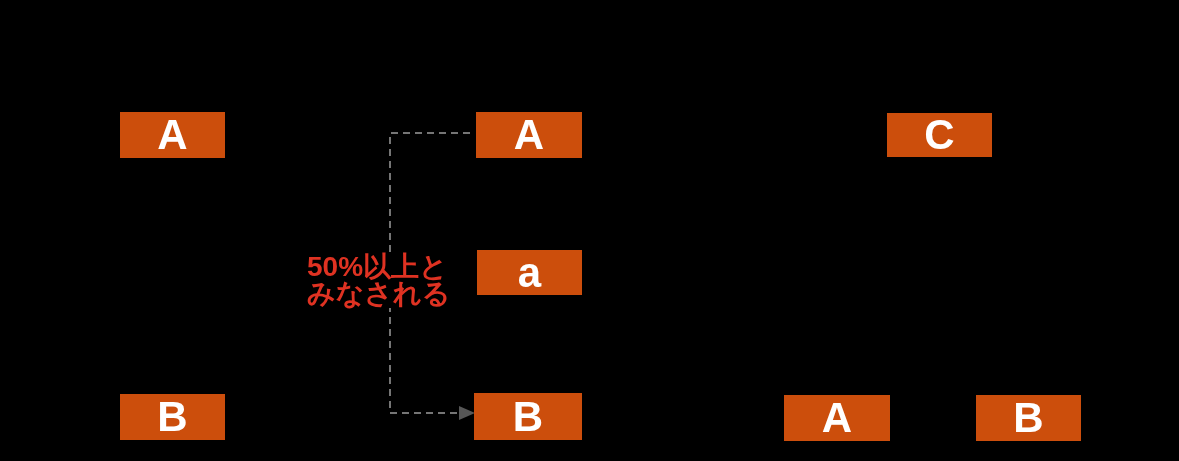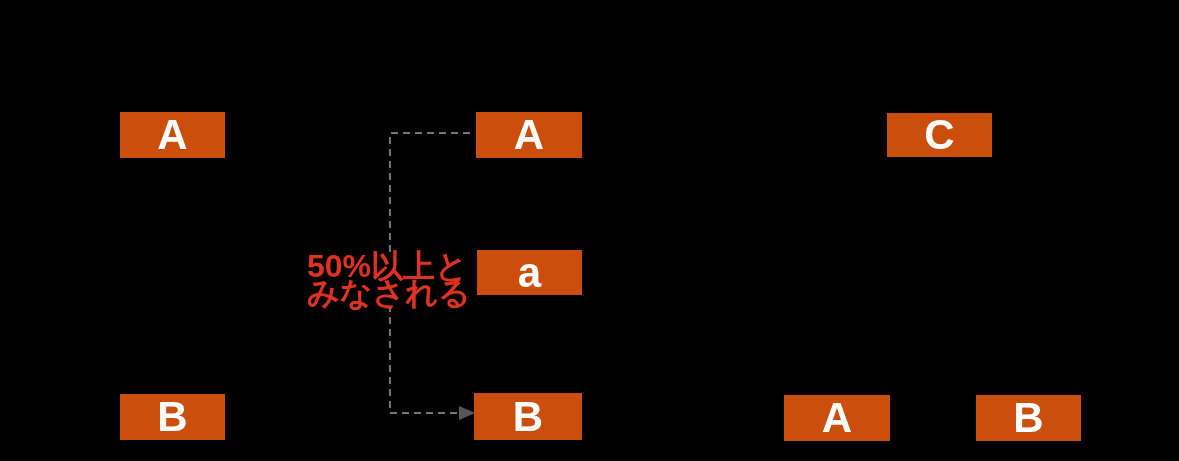--- a/index.html
+++ b/index.html
@@ -35,21 +35,21 @@
     z-index: 2;
   }
   #annotation {
     position: absolute;
     left: 303px;
     top: 252px;
     z-index: 3;
     background: #000000;
     color: #DF3222;
     font-weight: bold;
-    font-size: 32px;
+    font-size: 28px;
     line-height: 27px;
     white-space: nowrap;
     padding: 1px 6px 1px 4px;
     min-width: 155px;
   }
 </style>
 </head>
 <body>
 
 <div id="canvas">

